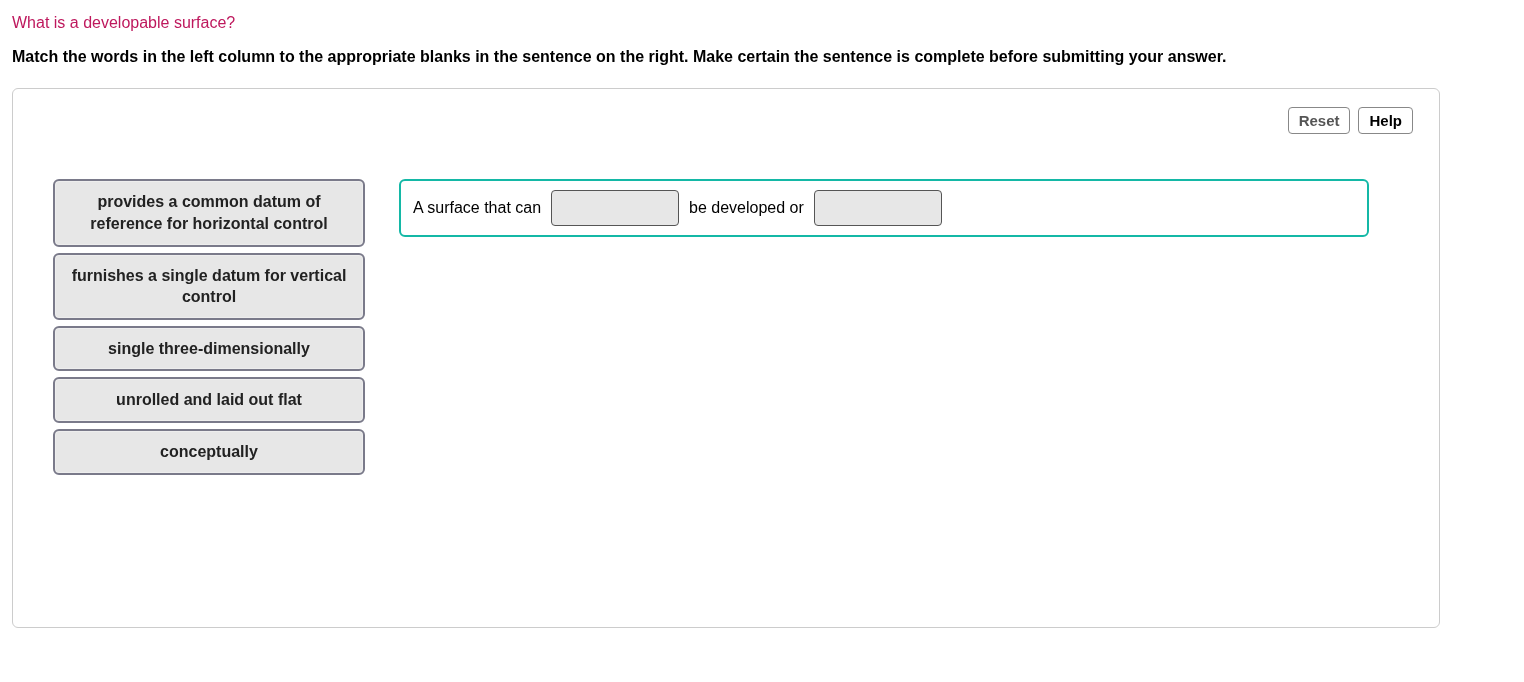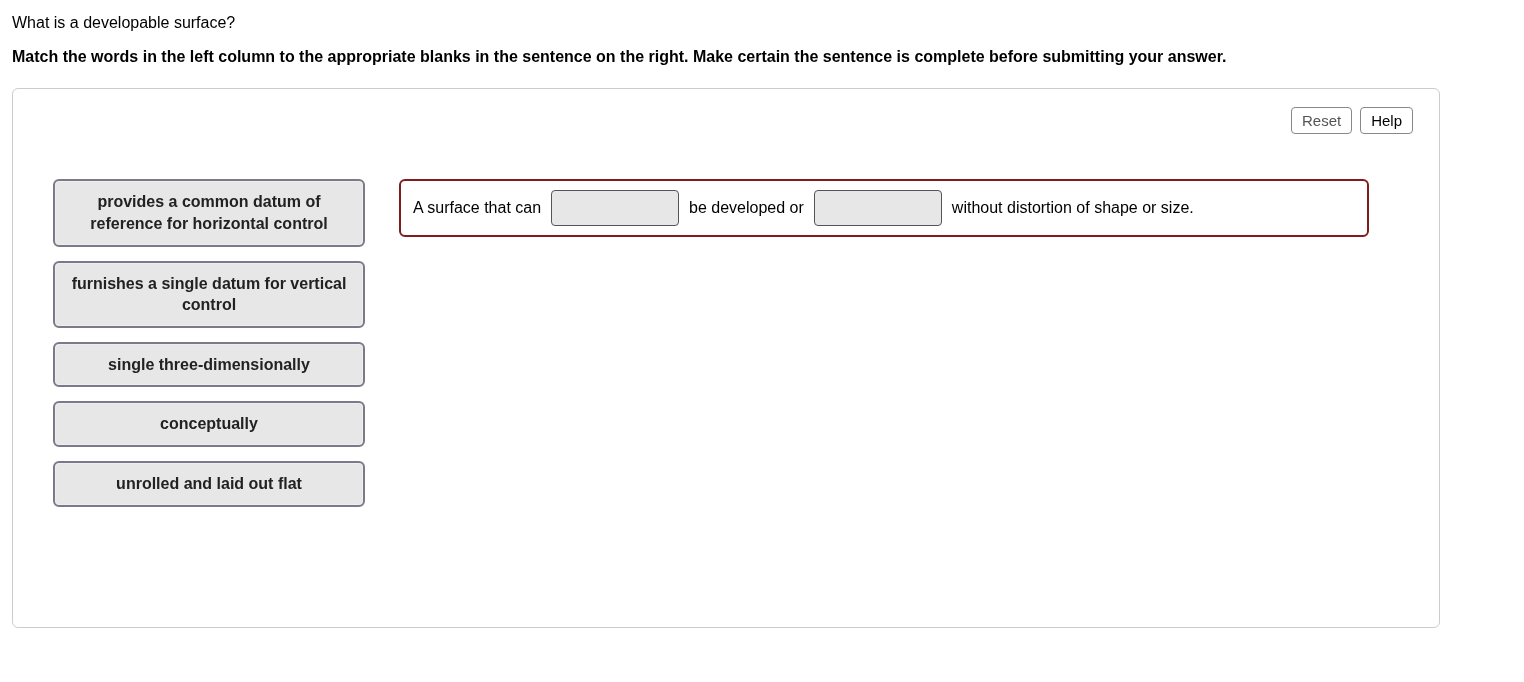--- a/index.html
+++ b/index.html
@@ -7,21 +7,21 @@
     margin: 0;
     padding: 10px 12px;
     font-family: Arial, Helvetica, sans-serif;
     font-size: 16px;
     color: #000;
     background: #fff;
     width: 1524px;
   }
   .question-text {
     font-size: 16px;
-    color: #000000;
+    color: #be185d;
     margin: 4px 0 14px 0;
   }
   .instructions {
     font-size: 16px;
     font-weight: bold;
     color: #000;
     margin: 4px 0 20px 0;
     line-height: 1.4;
   }
   .panel {
@@ -38,53 +38,53 @@
     right: 26px;
     display: flex;
     gap: 8px;
   }
   .ctrl-btn {
     border: 1px solid #888;
     border-radius: 4px;
     background: #fff;
     padding: 4px 10px;
     font-size: 15px;
-    font-weight: normal;
+    font-weight: bold;
     color: #555;
     cursor: pointer;
   }
   .ctrl-btn.help { color: #000; text-align: right; }
   .work-area {
     display: flex;
     gap: 34px;
     margin-top: 70px;
     align-items: flex-start;
   }
   .choices {
     display: flex;
     flex-direction: column;
-    gap: 14px;
+    gap: 6px;
     width: 326px;
     padding-left: 14px;
   }
   .choice {
     background: #e7e7e7;
     border: 2px solid #7a7a8a;
     border-radius: 6px;
     font-weight: bold;
     font-size: 16px;
     color: #222;
     text-align: center;
     padding: 10px 14px;
     line-height: 1.35;
     cursor: grab;
     box-shadow: inset 0 0 0 1px rgba(255,255,255,0.3);
   }
   .sentence-box {
-    border: 2px solid #7f1d1d;
+    border: 2px solid #14b8a6;
     border-radius: 6px;
     padding: 8px 12px;
     display: flex;
     align-items: center;
     flex-wrap: wrap;
     gap: 10px;
     height: 58px;
     width: 970px;
     font-size: 16px;
   }
@@ -113,26 +113,25 @@
     <button class="ctrl-btn">Reset</button>
     <button class="ctrl-btn help">Help</button>
   </div>
 
   <div class="work-area">
 
     <div class="choices">
       <div class="choice">provides a common datum of reference for horizontal control</div>
       <div class="choice">furnishes a single datum for vertical control</div>
       <div class="choice">single three-dimensionally</div>
+      <div class="choice">unrolled and laid out flat</div>
       <div class="choice">conceptually</div>
-      <div class="choice">unrolled and laid out flat</div>
     </div>
 
     <div class="sentence-box">
       <span class="sentence-text">A surface that can</span>
       <span class="drop-slot"></span>
       <span class="sentence-text">be developed or</span>
       <span class="drop-slot"></span>
-      <span class="sentence-text">without distortion of shape or size.</span>
     </div>
 
   </div>
 </div>
 
 </body></html>

